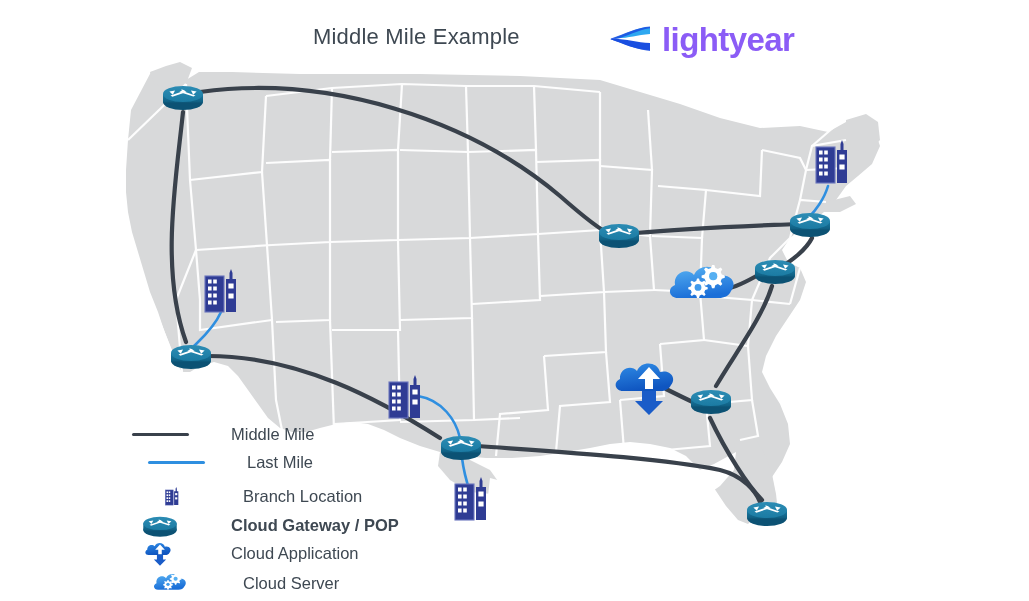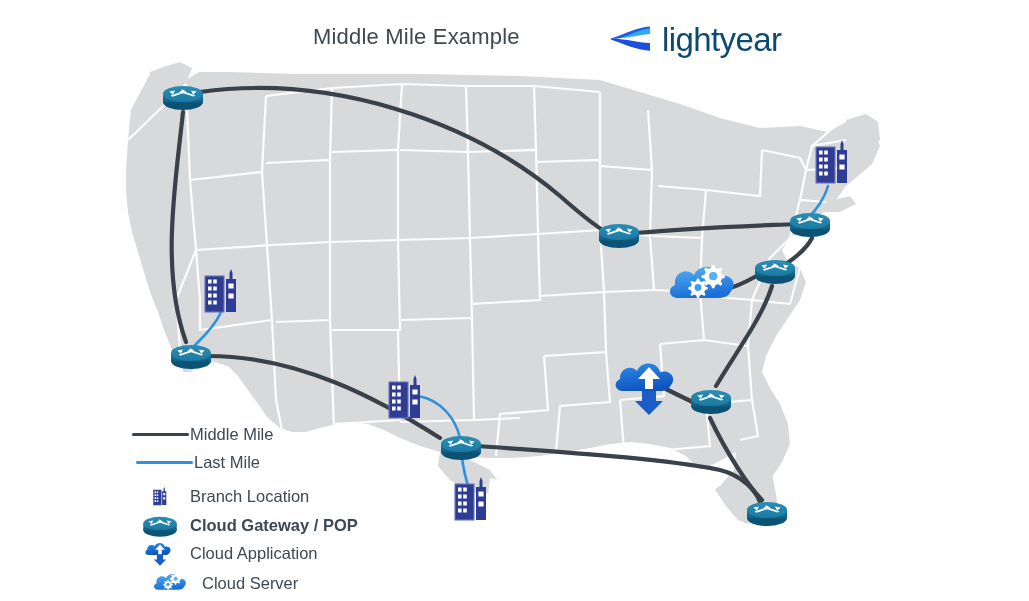--- a/index.html
+++ b/index.html
@@ -12,34 +12,34 @@
   .page-title{
     position:absolute;left:313px;top:24px;
     font-size:22px;color:#3e4852;letter-spacing:.2px;white-space:nowrap;
   }
   .brand{
     position:absolute;left:606px;top:17px;
     display:flex;align-items:center;gap:10px;height:44px;
   }
   .brand-mark{width:46px;height:34px;display:block;}
   .brand-word{
-    font-size:33px;line-height:1;font-weight:normal;color:#0c4a6e;
+    font-size:33px;line-height:1;font-weight:bold;color:#8b5cf6;
     letter-spacing:-0.6px;white-space:nowrap;
   }
 
   
   #mapwrap{position:absolute;left:0;top:0;width:1029px;height:601px;}
   #mapsvg{position:absolute;left:0;top:0;width:1029px;height:601px;}
 
   
   .legend{position:absolute;left:130px;top:425px;width:300px;}
   .legend-row{position:absolute;display:flex;align-items:center;}
   .legend-swatch{width:60px;display:flex;align-items:center;justify-content:center;}
   .legend-label{
-    font-size:16.5px;color:#3e4852;white-space:nowrap;
+    font-size:16.5px;color:#3e4852;white-space:nowrap;margin-left:41px;
   }
   .line-swatch{width:57px;height:3px;border-radius:2px;}
   .icon-swatch{width:40px;height:34px;display:block;}
 </style>
 </head>
 <body>
 
 <div id="stage">
 
   <div class="page-title">Middle Mile Example</div>
@@ -255,28 +255,28 @@
 
   <div class="legend">
 
     <div class="legend-row" style="top:0px;left:0;">
       <span class="legend-swatch">
         <span class="line-swatch" style="background:#39414b;"></span>
       </span>
       <span class="legend-label">Middle Mile</span>
     </div>
 
-    <div class="legend-row" style="top:28px;left:4px;">
+    <div class="legend-row" style="top:28px;left:16px;">
       <span class="legend-swatch">
         <span class="line-swatch" style="background:#2f8fe0;"></span>
       </span>
       <span class="legend-label">Last Mile</span>
     </div>
 
-    <div class="legend-row" style="top:54px;left:0;">
+    <div class="legend-row" style="top:54px;left:12px;">
       <span class="legend-swatch">
         <svg class="icon-swatch" viewBox="-22 -26 44 50">
           <use href="#branchSym" transform="scale(0.62)"></use>
         </svg>
       </span>
       <span class="legend-label">Branch Location</span>
     </div>
 
     <div class="legend-row" style="top:83px;left:0;font-weight:bold;">
       <span class="legend-swatch">

